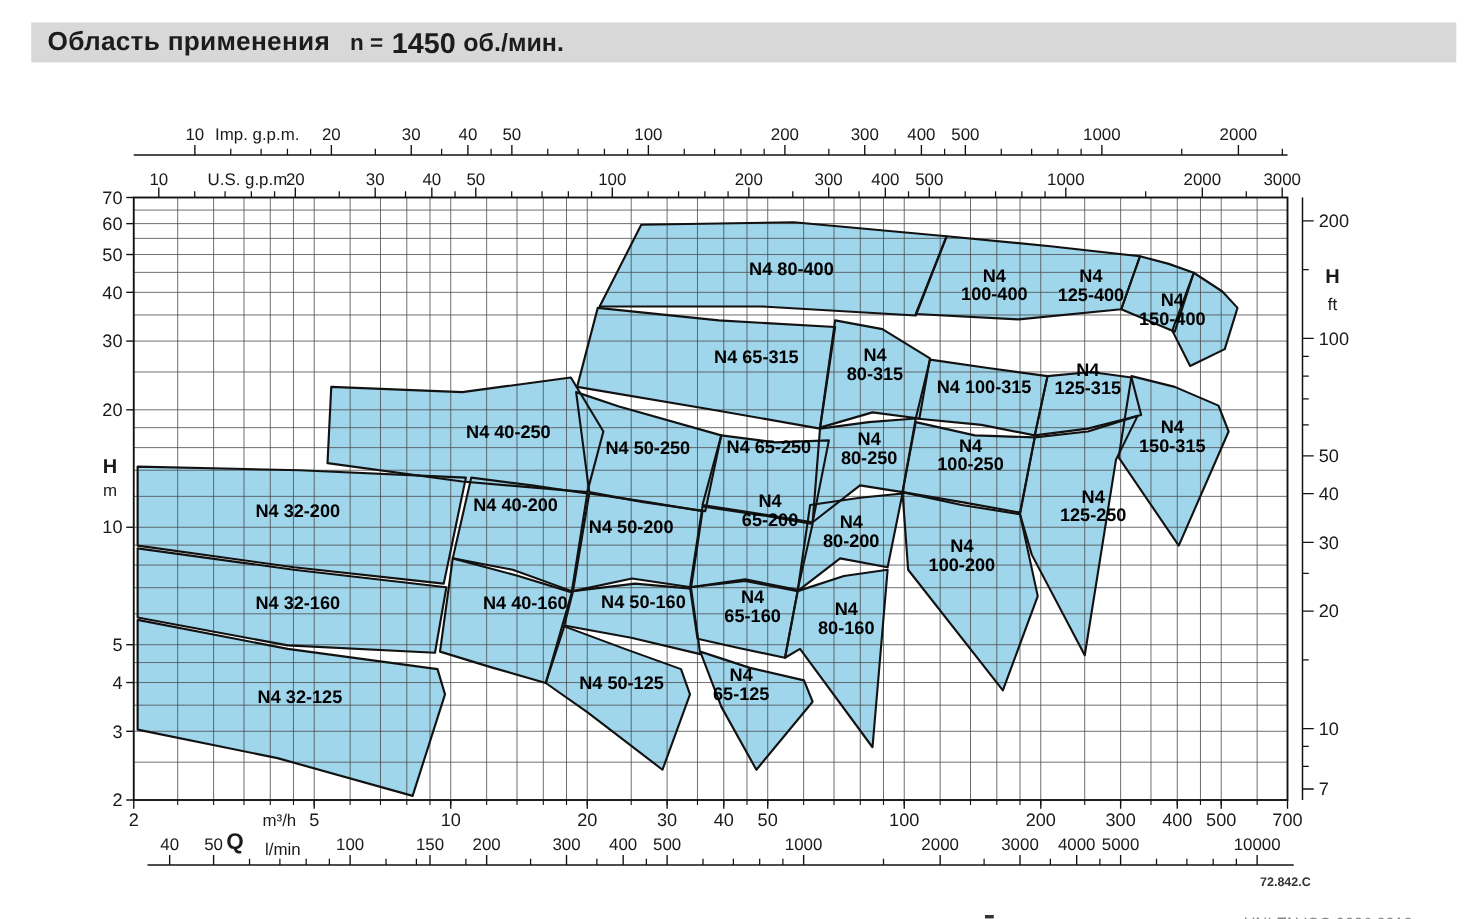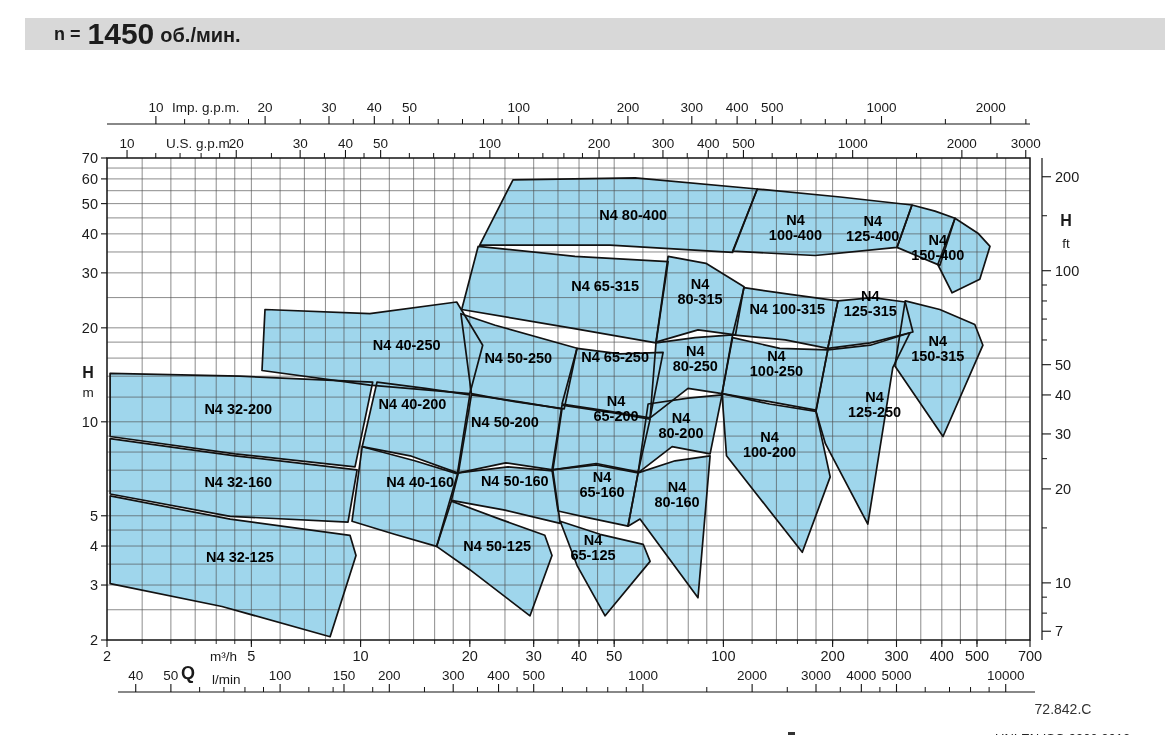--- a/index.html
+++ b/index.html
@@ -2,33 +2,34 @@
 <html><head>
 <meta charset="utf-8">
 <style>
   html,body{margin:0;padding:0;background:#fff;}
   .page{position:relative;width:1173px;height:735px;background:#fff;overflow:hidden;
         font-family:"Liberation Sans", sans-serif;}
   .title-bar{position:absolute;left:25px;top:18px;width:1140px;height:32px;
              display:flex;align-items:center;padding-left:13px;box-sizing:border-box;}
   .t-main{font-size:21px;font-weight:bold;color:#1c1c1c;letter-spacing:.2px;}
   .t-n{font-size:18px;font-weight:bold;color:#1c1c1c;margin-left:16px;}
-  .t-val{font-size:30px;font-weight:bold;color:#1c1c1c;margin-left:7px;}
+  .t-val{font-size:23px;font-weight:bold;color:#1c1c1c;margin-left:7px;}
   .t-unit{font-size:20px;font-weight:bold;color:#1c1c1c;margin-left:6px;margin-top:2px;}
   svg{position:absolute;left:0;top:0;}
-  .footer-code{position:absolute;left:1008px;top:701px;width:110px;text-align:center;
-               font-size:14px;color:#333;}
+  .footer-code{position:absolute;left:1008px;top:701px;width:110px;text-align:left;
+               font-size:10px;color:#333;font-weight:bold;}
   .footer-standard{position:absolute;left:995px;top:731px;font-size:13px;color:#222;white-space:nowrap;}
   .footnote-sliver{position:absolute;left:788px;top:732px;width:7px;height:3px;background:#333;}
 </style>
 </head>
 <body>
 
 <div class="page">
   <div class="title-bar" id="title-bar" style="background: rgb(216, 216, 216);">
+    <span class="t-main">Область применения</span>
     <span class="t-n">n =</span>
     <span class="t-val">1450</span>
     <span class="t-unit">об./мин.</span>
   </div>
 
   <svg id="chart" width="1173" height="735">
       <g>
         <path d="M110.1 373.3 L239.9 376.2 L372.7 382.1 L355.0 466.9 L235.1 453.8 L110.1 436.5 Z" fill="#9fd6ec"></path>
         <path d="M110.1 438.7 L235.1 455.8 L357.1 469.8 L348.0 522.2 L230.2 516.3 L110.1 494.0 Z" fill="#9fd6ec"></path>
         <path d="M110.1 495.9 L230.2 519.1 L350.0 535.3 L356.0 555.5 L330.1 636.7 L222.0 606.5 L110.1 583.7 Z" fill="#9fd6ec"></path>

